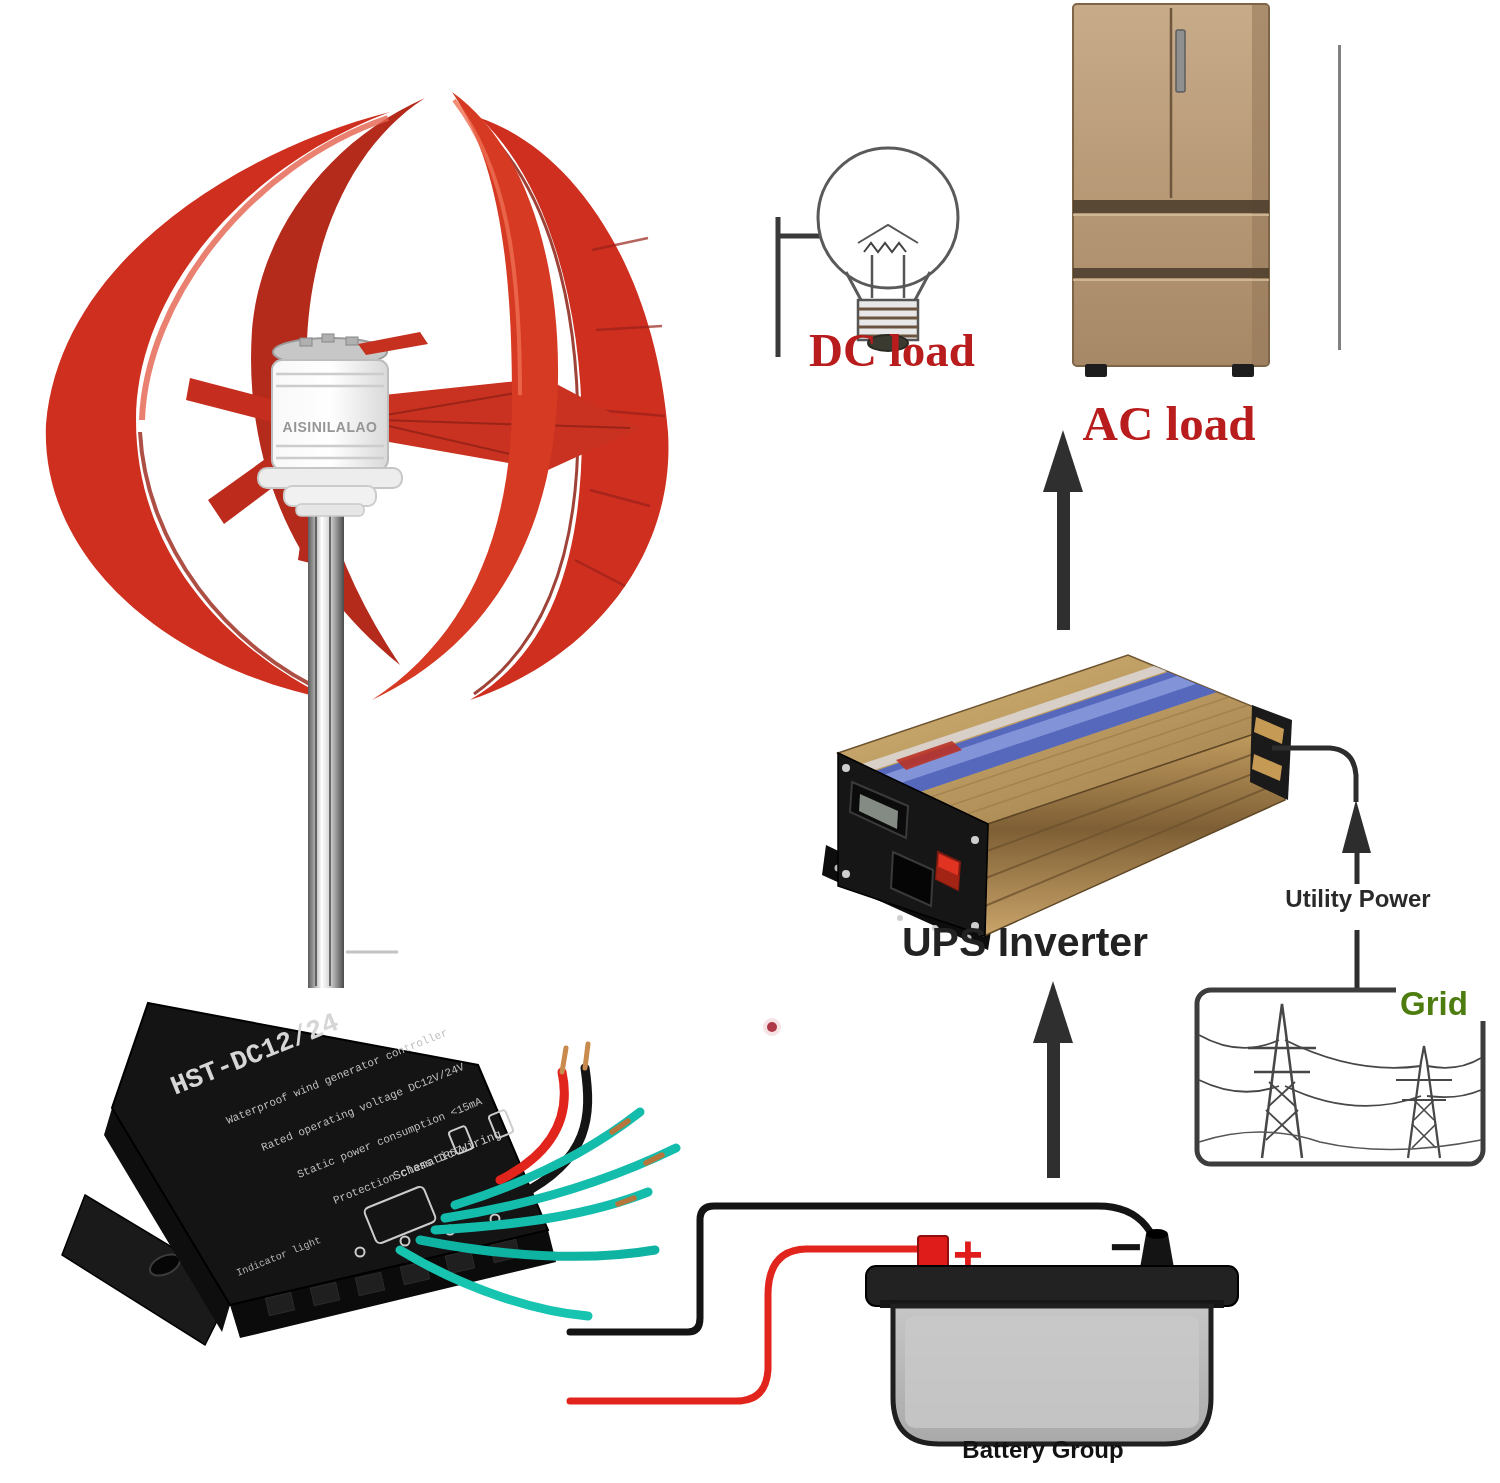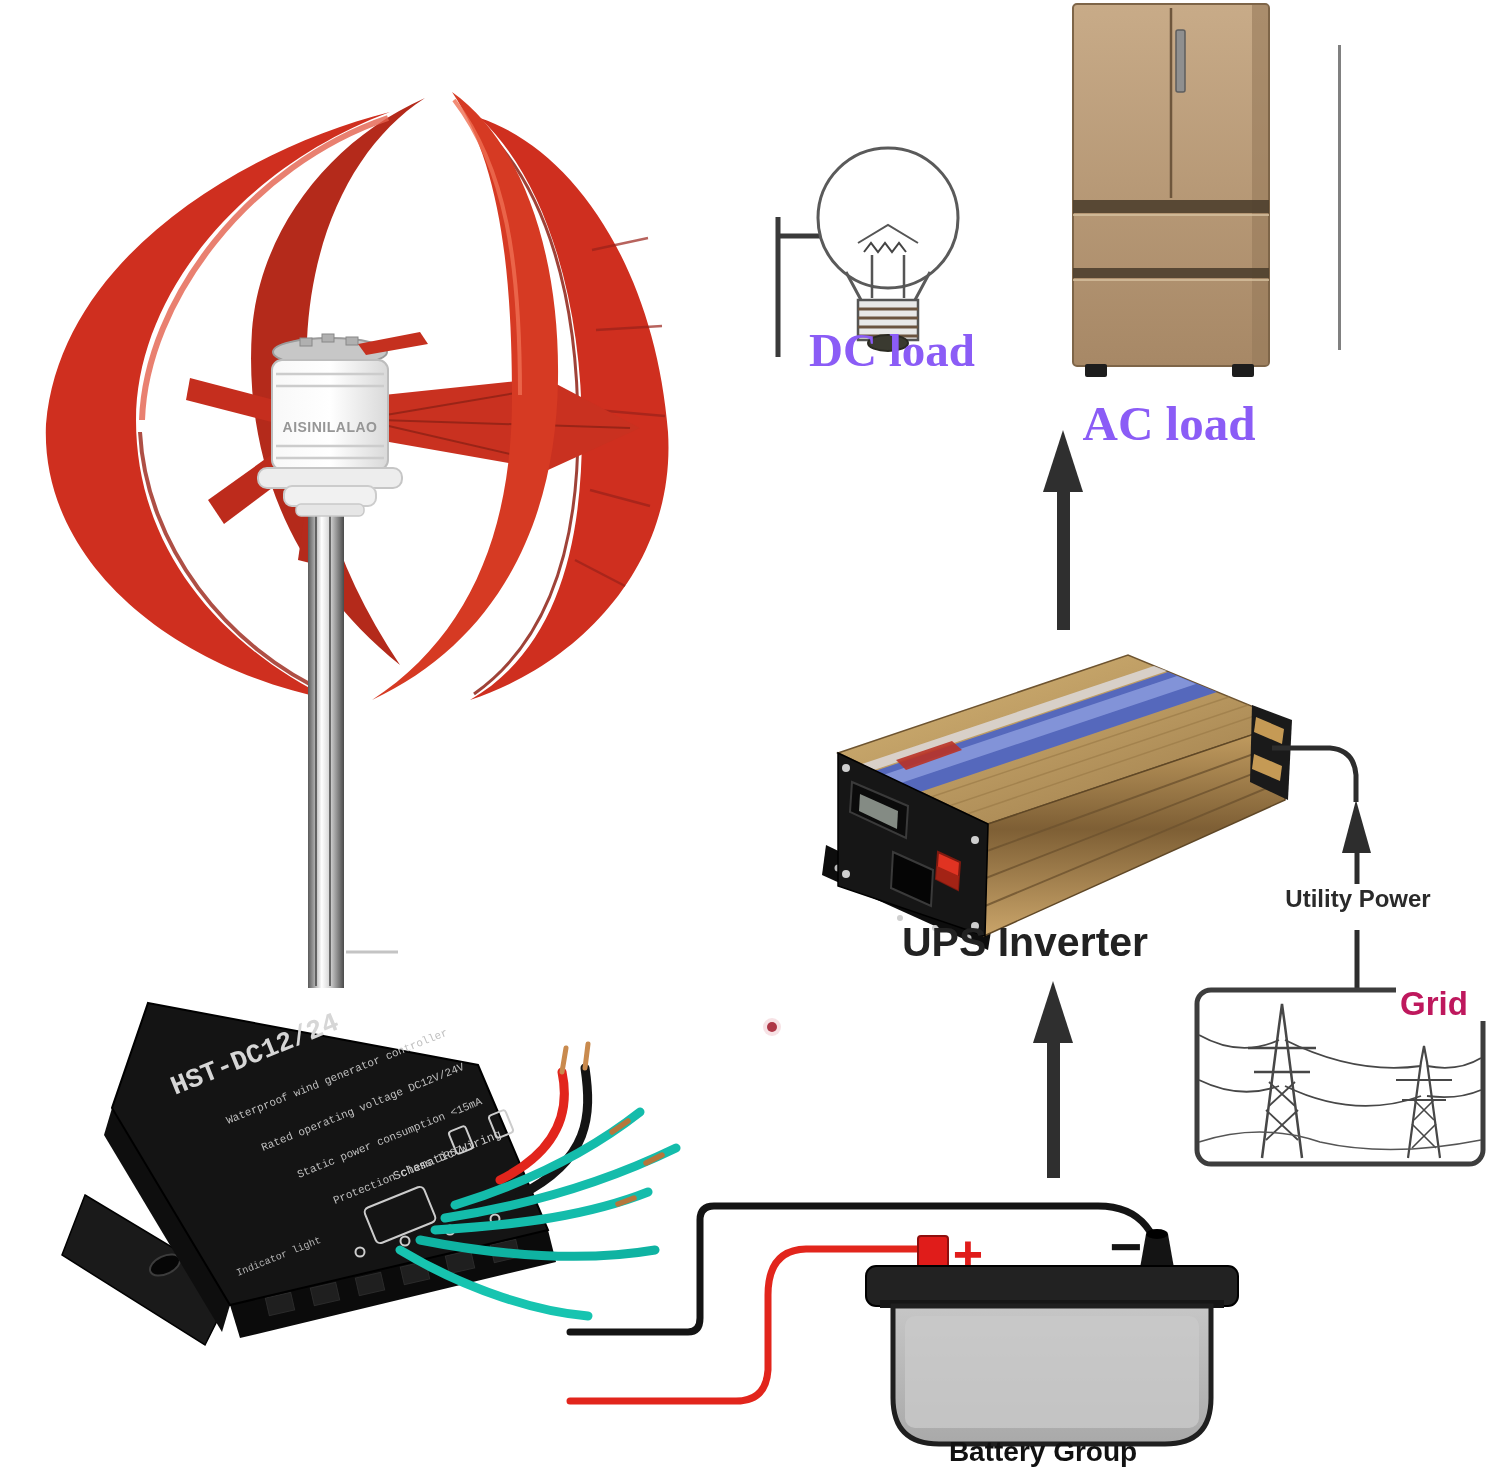--- a/index.html
+++ b/index.html
@@ -1,27 +1,27 @@
 <!DOCTYPE html>
 <html><head>
 <meta charset="utf-8">
 <style>
   html,body{margin:0;padding:0;background:#ffffff;}
   #canvas{position:relative;width:1500px;height:1483px;background:#ffffff;overflow:hidden;
           font-family:"Liberation Sans",sans-serif;}
   svg{position:absolute;left:0;top:0;}
-  .label{position:absolute;color:#8b5cf6;font-weight:bold;text-align:center;white-space:nowrap;line-height:1;}
+  .label{position:absolute;color:#b91c1c;font-weight:bold;text-align:center;white-space:nowrap;line-height:1;}
   .serif{font-family:"Liberation Serif",serif;}
   .sans{font-family:"Liberation Sans",sans-serif;}
   .lbl-dc{left:788px;top:327px;width:208px;font-size:47px;}
   .lbl-ac{left:1063px;top:399px;width:212px;font-size:49px;}
   .lbl-ups{left:858px;top:922px;width:334px;font-size:41px;color:#222;}
   .lbl-utility{left:1238px;top:887px;width:240px;font-size:24px;color:#2a2a2a;}
-  .lbl-grid{left:1396px;top:987px;width:90px;font-size:33px;background:#fff;color:#be185d;text-align:left;padding-left:4px;height:34px;}
-  .lbl-batt{left:893px;top:1438px;width:300px;font-size:28px;color:#111;}
+  .lbl-grid{left:1396px;top:987px;width:90px;font-size:33px;background:#fff;color:#4d7c0f;text-align:left;padding-left:4px;height:34px;}
+  .lbl-batt{left:893px;top:1438px;width:300px;font-size:24px;color:#111;}
 </style>
 </head>
 <body>
 
 <div id="canvas">
 <svg width="1500" height="1483" viewBox="0 0 1500 1483">
   <defs>
     <linearGradient id="gMotor" x1="0" y1="0" x2="1" y2="0">
       <stop offset="0" stop-color="#f8f8f8"></stop>
           <stop offset="0.5" stop-color="#ffffff"></stop>

